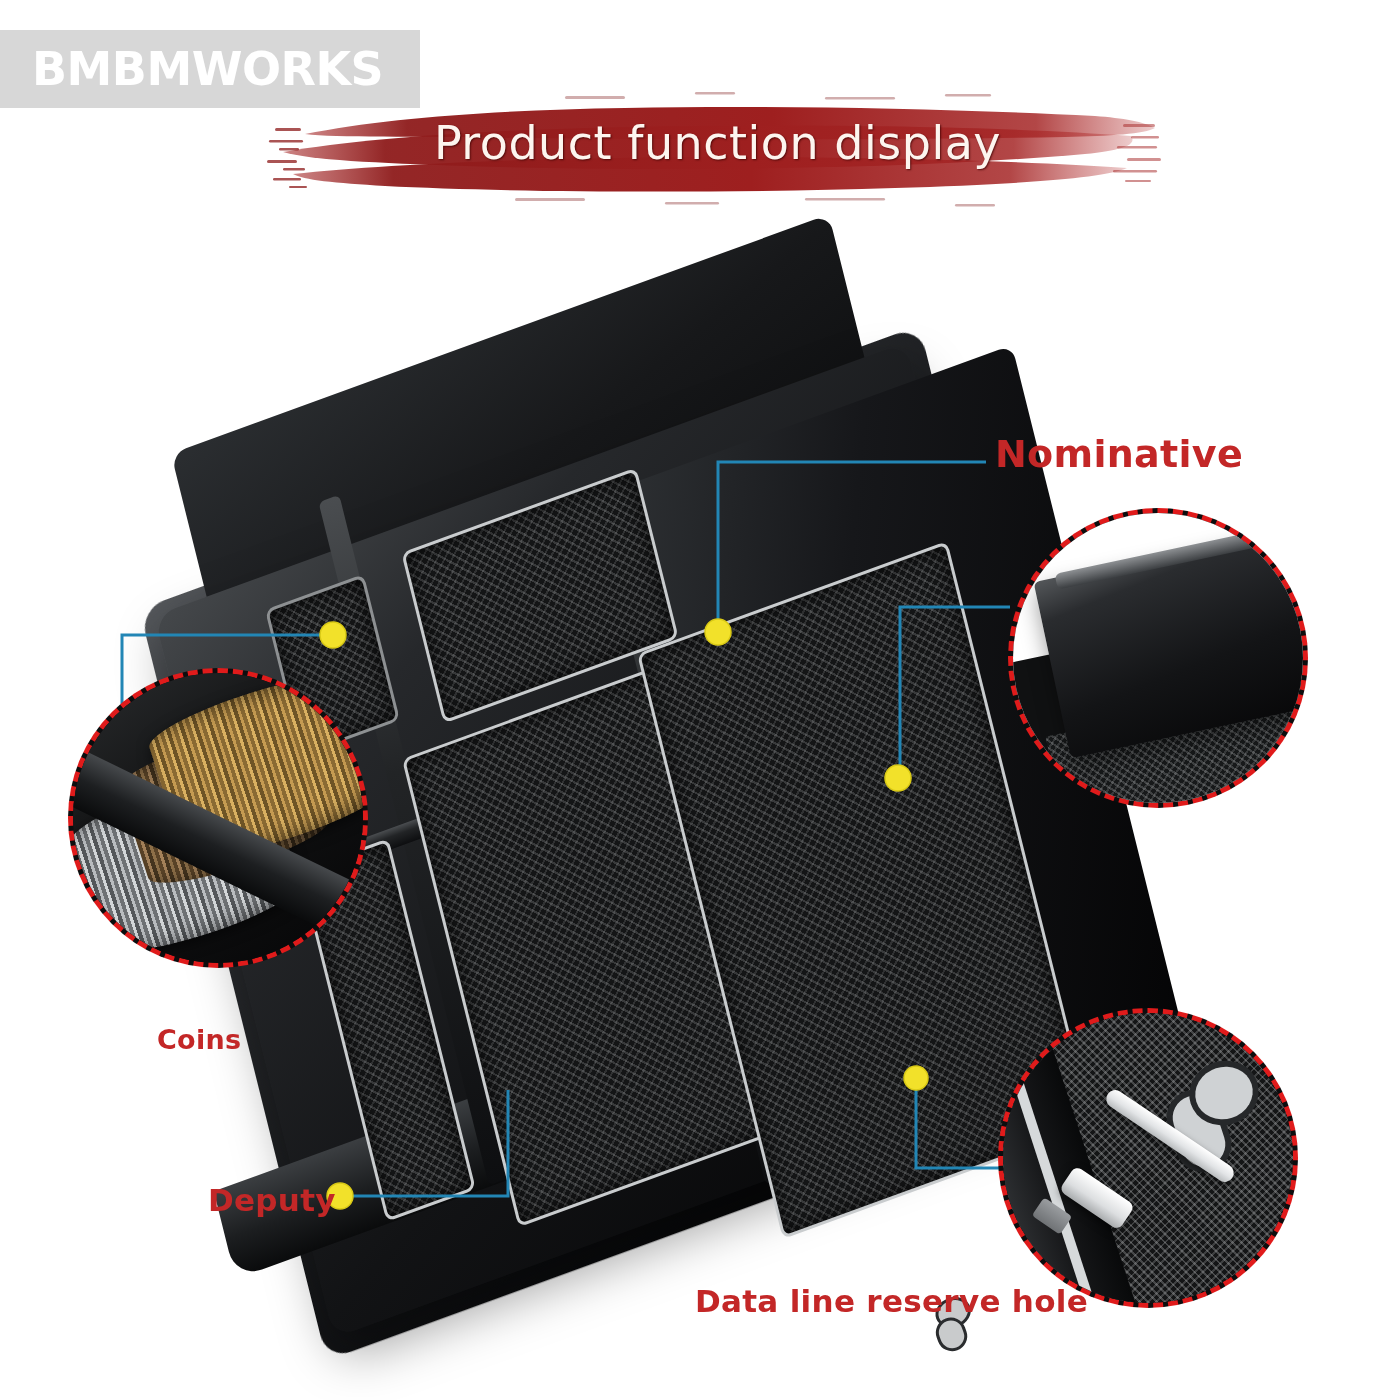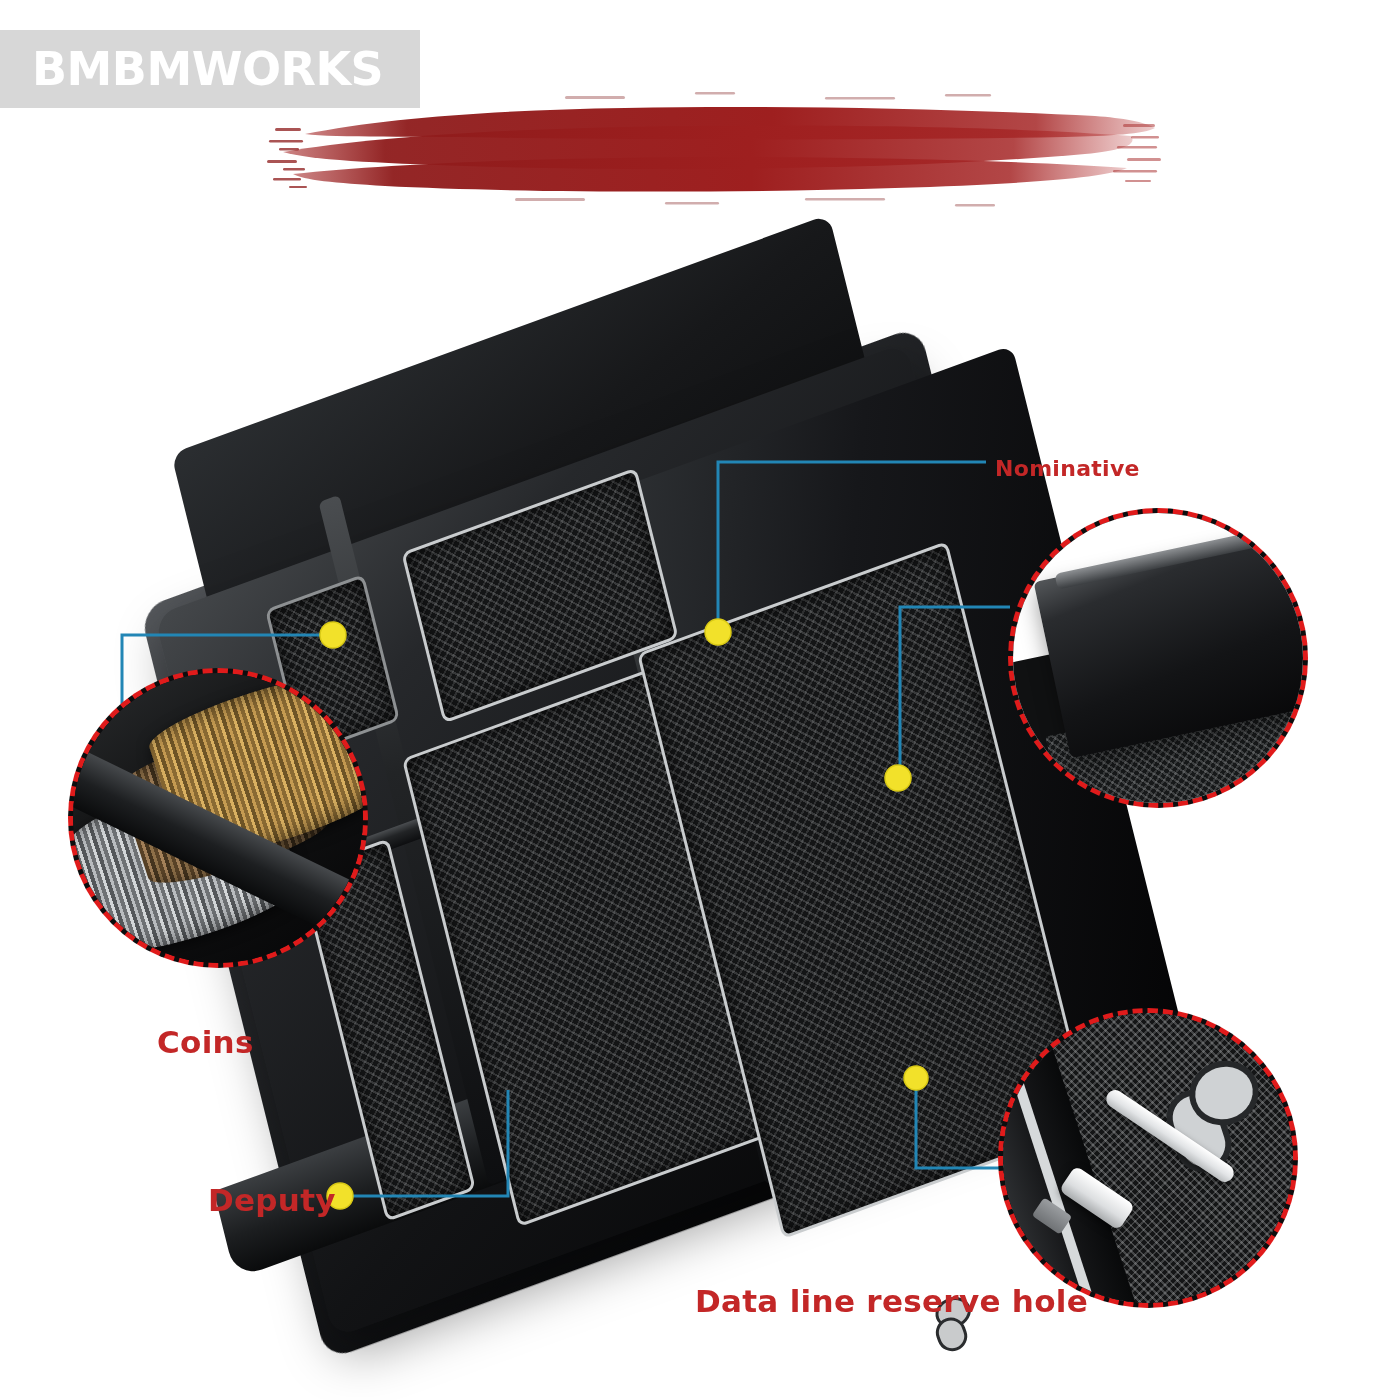--- a/index.html
+++ b/index.html
@@ -128,22 +128,22 @@
 
   
   .callout{
     position:absolute;
     color:#c32727;
     font-weight:bold;
     font-family:"DejaVu Sans", sans-serif;
     white-space:nowrap;
     letter-spacing:0.3px;
   }
-  .callout-nominative{ left:995px; top:456px; font-size:22px; }
-  .callout-coins{ left:157px; top:1024px; font-size:31px; }
+  .callout-nominative{ left:995px; top:432px; font-size:38px; }
+  .callout-coins{ left:157px; top:1024px; font-size:27px; }
   .callout-deputy{ left:200px; top:1182px; font-size:31px;margin-left:8px; }
   .callout-dataline{ left:695px; top:1283px; font-size:31px; }
 
   
   .detail-circle{
     position:absolute; border-radius:50%; overflow:hidden;
     border:5px dashed #e01b1b;
     background:#0c0d0e;
   }
   .dc-coins{ left:68px; top:668px; width:300px; height:300px; }
@@ -304,20 +304,21 @@
         <rect x="300" y="18" width="60" height="3" rx="1.5"></rect>
         <rect x="430" y="14" width="40" height="2.5" rx="1.2"></rect>
         <rect x="560" y="19" width="70" height="2.5" rx="1.2"></rect>
         <rect x="680" y="16" width="46" height="2.5" rx="1.2"></rect>
         <rect x="250" y="120" width="70" height="3" rx="1.5"></rect>
         <rect x="400" y="124" width="54" height="2.5" rx="1.2"></rect>
         <rect x="540" y="120" width="80" height="2.5" rx="1.2"></rect>
         <rect x="690" y="126" width="40" height="2.5" rx="1.2"></rect>
       </g>
     </svg>
+    <div class="banner-title">Product function display</div>
   </div>
 
   <div class="product-area">
     <div class="tray">
       <div class="slab tray-rim"></div>
       <div class="slab tray-rear"></div>
       <div class="slab tray-main"></div>
       <div class="slab tray-right-wall"></div>
       <div class="slab tray-lip"></div>
 

